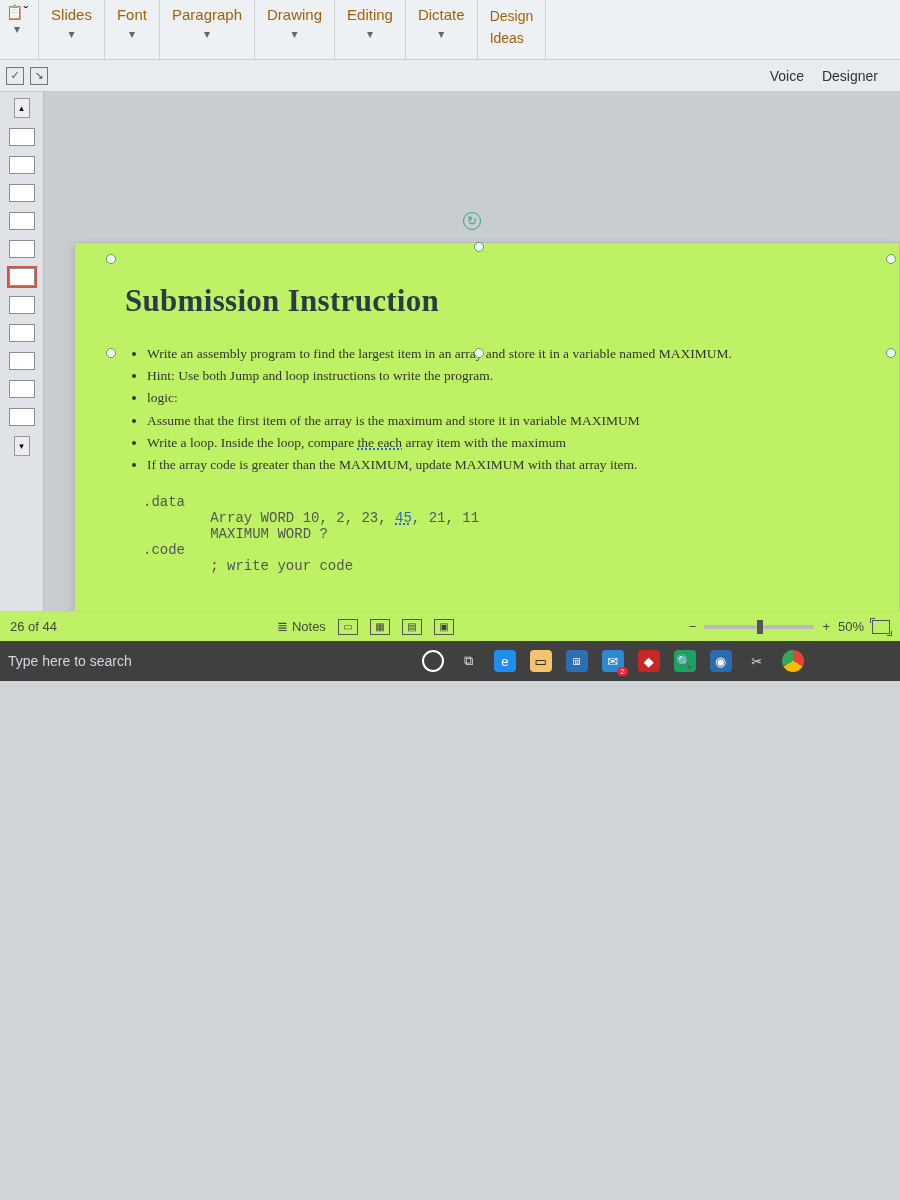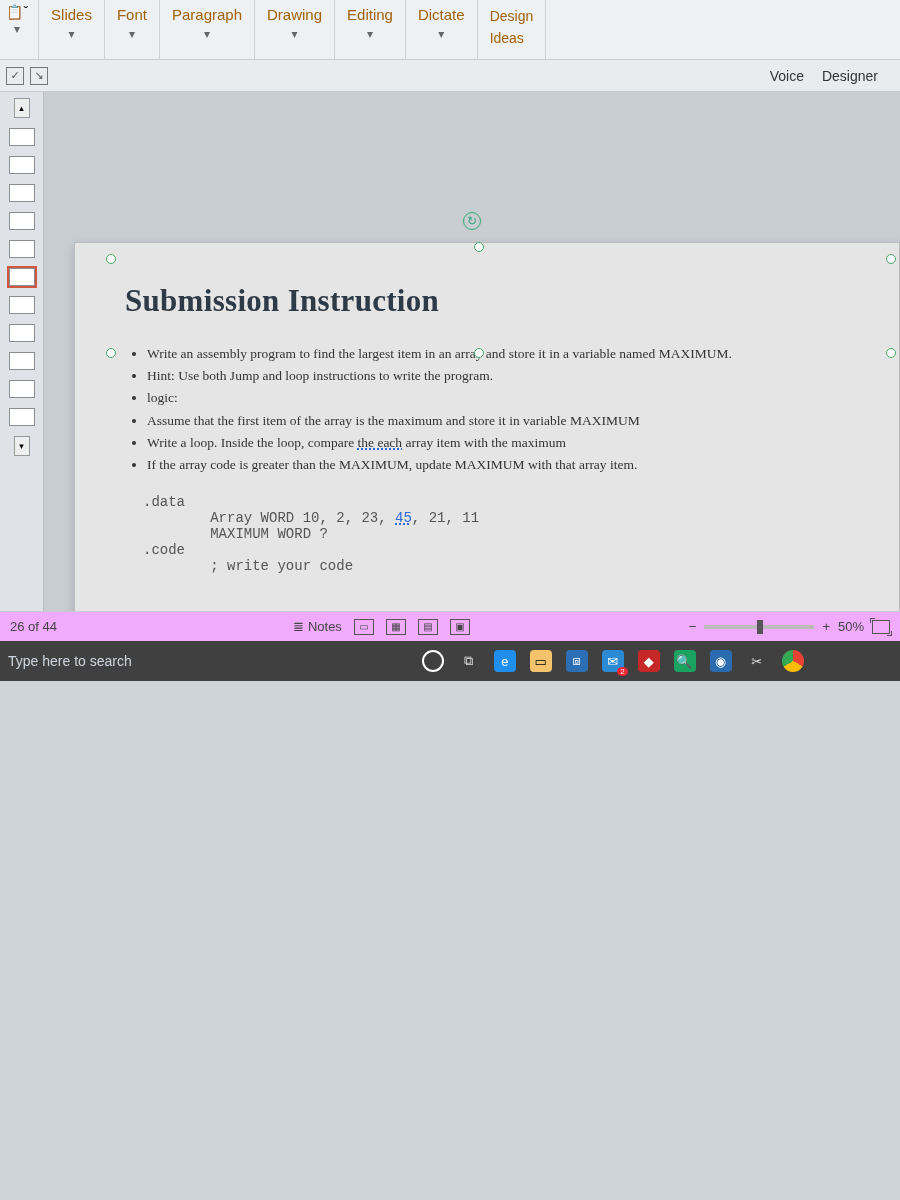--- a/index.html
+++ b/index.html
@@ -21,31 +21,31 @@
   .sub-r-right span { font-size:14px; color:#333; }
 
   
   .workspace { display:flex; flex:1; min-height:0; background:#c8cdd2; position:relative; }
   .thumbs { width:44px; background:#dfe3e7; border-right:1px solid #b8bdc2; display:flex; flex-direction:column; align-items:center; padding-top:6px; gap:10px; overflow:hidden;}
   .thumb { width:26px; height:18px; background:#fff; border:1px solid #8a8f94; }
   .thumb.sel { outline:2px solid #d1583f; }
   .thumb-scroll { width:16px; height:20px; border:1px solid #999; background:#eee; font-size:9px; display:flex; align-items:center; justify-content:center; }
 
   .canvas-wrap { flex:1; position:relative; overflow:hidden; }
-  .canvas { position:absolute; left:30px; right:0; top:150px; background:#e5e5e5; border:1px solid #bbb; box-shadow:0 4px 10px rgba(0,0,0,0.15); padding:40px 50px 50px 50px; height:560px;}
+  .canvas { position:absolute; left:30px; right:0; top:150px; background:#bef264; border:1px solid #bbb; box-shadow:0 4px 10px rgba(0,0,0,0.15); padding:40px 50px 50px 50px; height:560px;}
   .sel-handle { position:absolute; width:10px; height:10px; background:#fff; border:1px solid #4a6; border-radius:50%; }
   .h-title { font-family: Georgia, "Times New Roman", serif; font-size:31px; color:#2d3a47; margin-bottom:26px; letter-spacing:.3px;}
   .body-ul { list-style: disc; padding-left:22px; font-family: Georgia, serif; font-size:13.5px; color:#333; }
   .body-ul li { margin:4px 0; line-height:1.35; }
   .underline-err { text-decoration: underline dotted #2a6bd6 2px; text-underline-offset:2px;}
   pre.code { font-family: "Courier New", monospace; font-size:14px; color:#555; margin:20px 0 0 18px; white-space:pre; }
   .num45 { color:#2a6bd6; text-decoration: underline dotted #2a6bd6 2px;}
 
   
-  .status { height:30px; background:#f0abfc; border-top:1px solid #c7ccd1; display:flex; align-items:center; padding:0 10px; font-size:13px; color:#444; gap:16px;}
+  .status { height:30px; background:#bef264; border-top:1px solid #c7ccd1; display:flex; align-items:center; padding:0 10px; font-size:13px; color:#444; }
   .st-left { }
   .st-mid { margin-left:220px; display:flex; align-items:center; gap:12px;}
   .st-mid .notes { display:flex; align-items:center; gap:4px; }
   .view-ico { width:20px; height:16px; border:1px solid #555; display:inline-flex; align-items:center; justify-content:center; font-size:10px;}
   .st-right { margin-left:auto; display:flex; align-items:center; gap:8px;}
   .zoom-track { width:110px; height:4px; background:#bbb; position:relative;}
   .zoom-thumb { position:absolute; left:48%; top:-5px; width:6px; height:14px; background:#555;}
   .fit-ico { width:18px; height:14px; border:1.5px solid #555; position:relative;}
   .fit-ico::before,.fit-ico::after{content:"";position:absolute;border:1.5px solid #555;width:4px;height:4px;}
   .fit-ico::before{left:-3px;top:-3px;border-right:none;border-bottom:none;}

